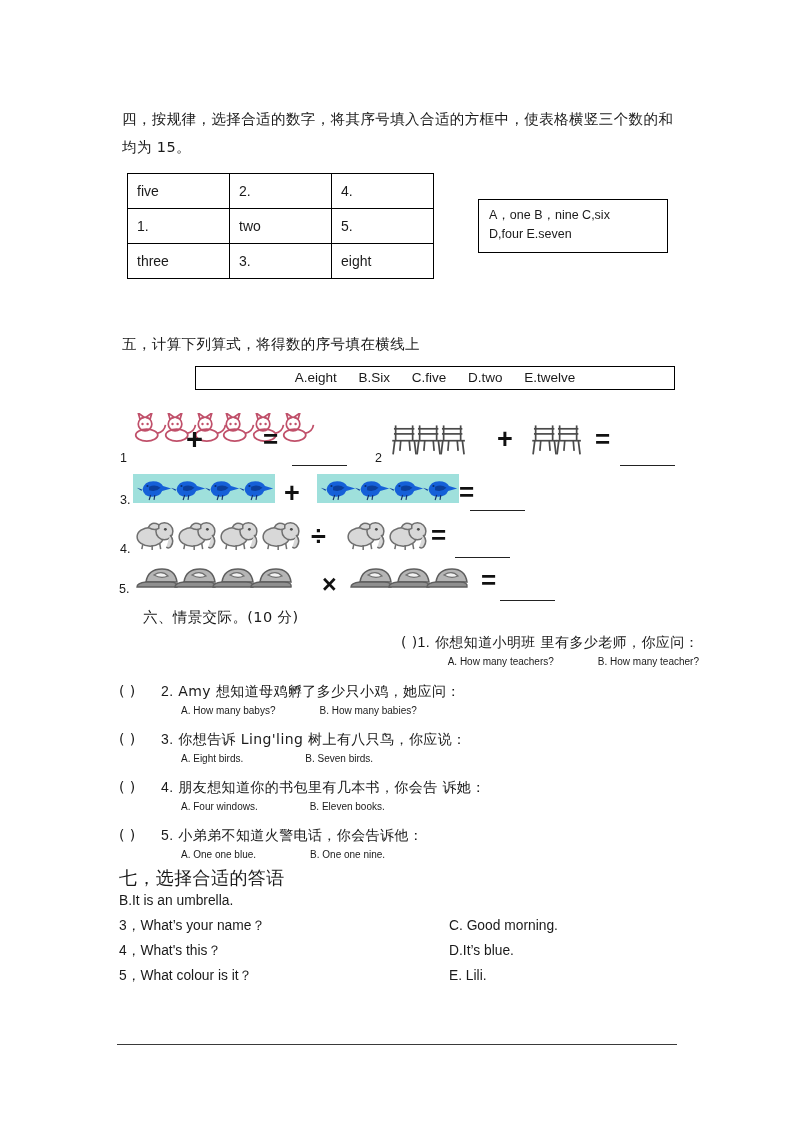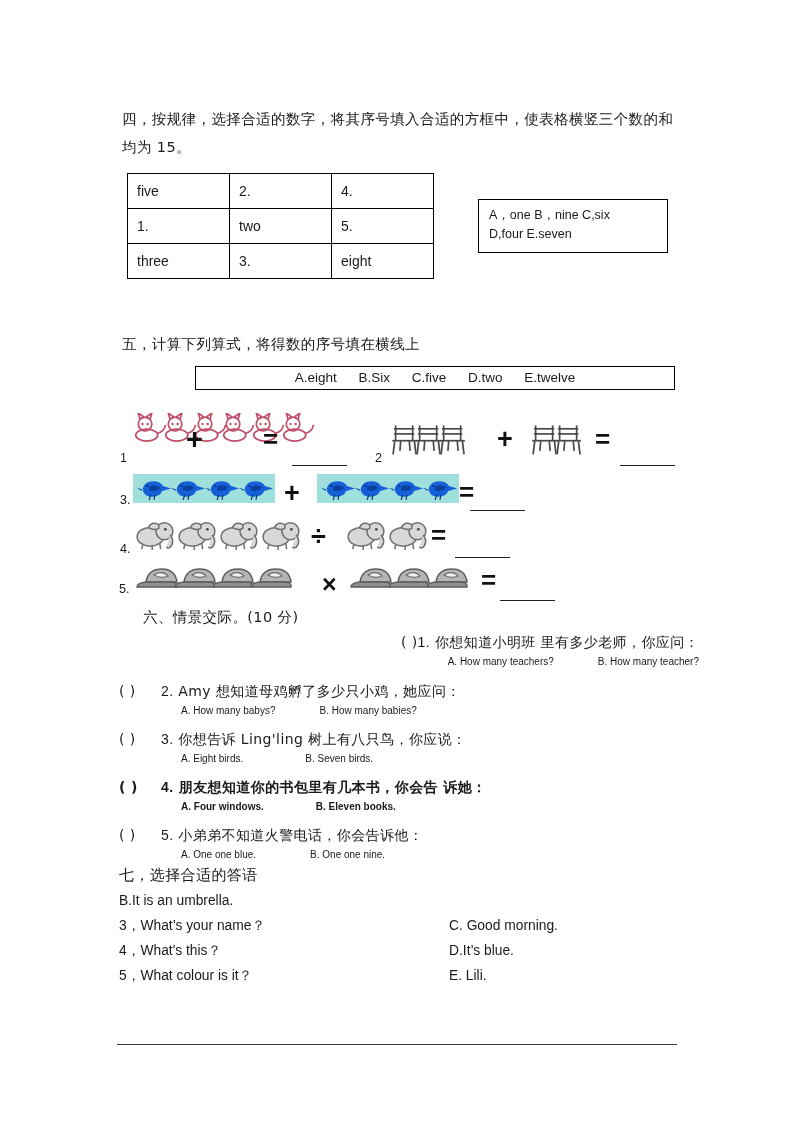--- a/index.html
+++ b/index.html
@@ -130,21 +130,21 @@
     line-height: 1.62;
     padding-left: 62px;
     white-space: nowrap;
   }
   .q-opts .optB { display: inline-block; padding-left: 44px; }
 
   
   #sec7-heading {
     position: absolute;
     left: 119px; top: 866px;
-    font-size: 15px;
+    font-size: 18px;
   }
   #match-list { position: absolute; left: 119px; top: 888px; width: 580px; }
   .match-row {
     display: flex;
     font-size: 14px;
     line-height: 1.82;
   }
   .match-left {
     width: 330px;
     font-family: "Liberation Sans", "DejaVu Sans", sans-serif;
@@ -666,21 +666,21 @@
 
   <div class="q-block" style="top:728px;">
     <div class="q-line cn">
       <span class="q-paren">(        )</span><span class="en">3.</span> <span>你想告诉 Ling'ling 树上有八只鸟，你应说：</span>
     </div>
     <div class="q-opts">
       <span>A. Eight birds.</span><span class="optB" style="padding-left:62px;">B. Seven birds.</span>
     </div>
   </div>
 
-  <div class="q-block" style="top:776px;font-weight:bold;">
+  <div class="q-block" style="top:776px;">
     <div class="q-line cn">
       <span class="q-paren">(        )</span><span class="en">4.</span> <span>朋友想知道你的书包里有几本书，你会告 诉她：</span>
     </div>
     <div class="q-opts">
       <span>A. Four windows.</span><span class="optB" style="padding-left:52px;">B. Eleven books.</span>
     </div>
   </div>
 
   <div class="q-block" style="top:824px;">
     <div class="q-line cn">

